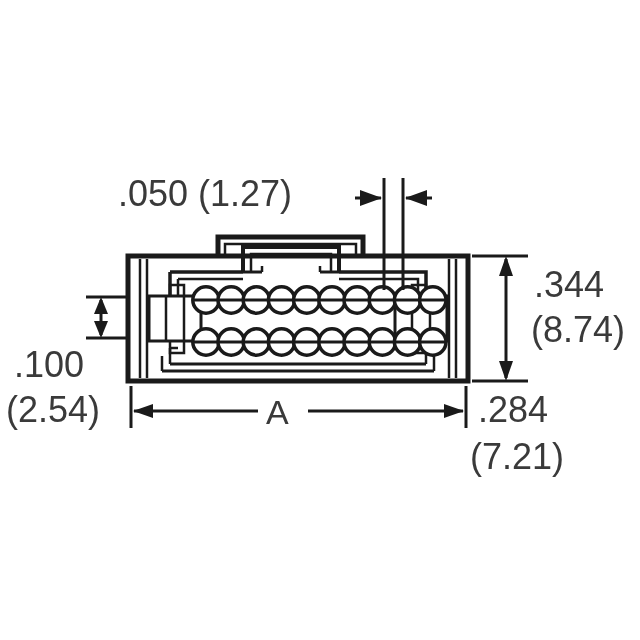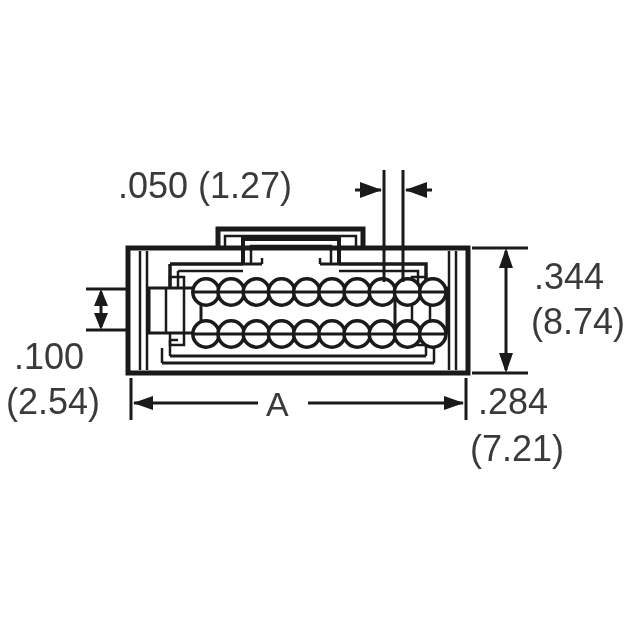--- a/index.html
+++ b/index.html
@@ -3,21 +3,21 @@
 <meta charset="utf-8">
 <style>
   html,body{margin:0;padding:0;}
   body{
     width:640px;height:640px;
     background:#ffffff;
     font-family:"Liberation Sans", sans-serif;
     overflow:hidden;
     position:relative;
   }
-  #stage{position:absolute;left:0;top:0;width:640px;height:616px;}
+  #stage{position:absolute;left:0;top:8px;width:640px;height:616px;}
   svg{display:block;}
   .dimtext{
     font-family:"Liberation Sans", sans-serif;
     font-size:36px;
     fill:#3a3a3a;
     letter-spacing:0px;
   }
   .dimtext-a{
     font-family:"Liberation Sans", sans-serif;
     font-size:34px;

